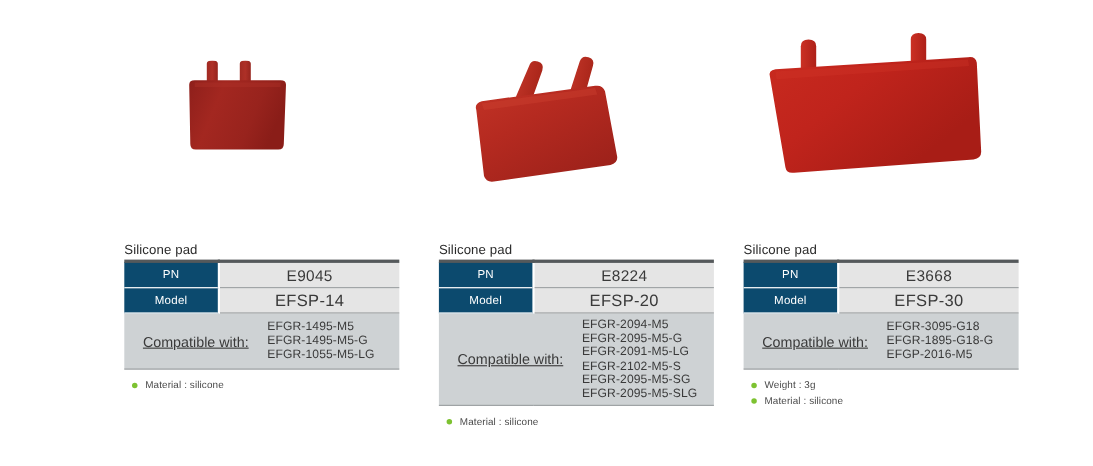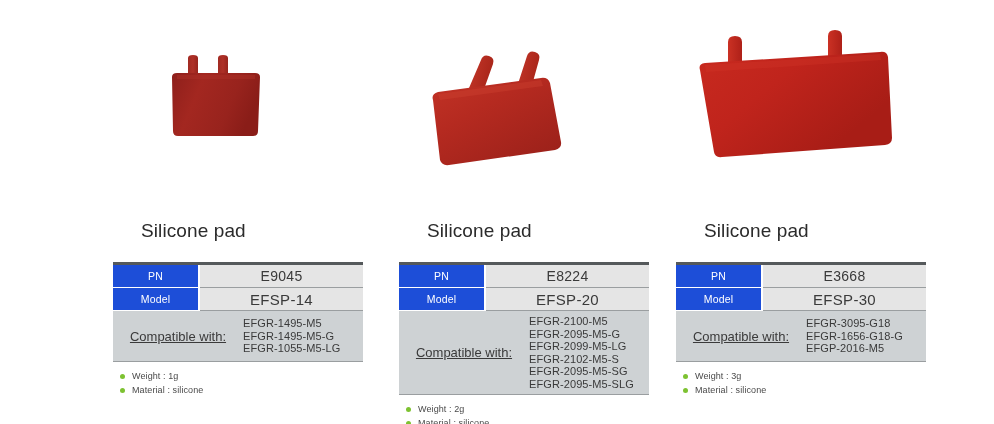--- a/index.html
+++ b/index.html
@@ -28,39 +28,38 @@
     position: relative;
     height: 220px;
   }
   .pad-svg { position: absolute; }
   .pad-1 { left: 56px;  top: 55px; }
   .pad-2 { left: 22px;  top: 48px; }
   .pad-3 { left: 18px;  top: 30px; }
 
   
   .block-title {
-    font-size: 19px;
+    font-size: 12px;
     color: #2b2b2b;
     letter-spacing: 0.1px;
-    padding-bottom: 20px;
+    padding-bottom: 2px;
     white-space: nowrap;
-    margin-left: 28px;
   }
   .spec-table {
     border-top: 3px solid #55595b;
     width: 250px;
     border-collapse: collapse;
     table-layout: fixed;
   }
   .spec-table td {
     padding: 0;
     vertical-align: middle;
   }
   .th-cell {
-    background: #1d4ed8;
+    background: #0c4a6e;
     color: #ffffff;
     font-size: 10.5px;
     text-align: center;
     width: 85px;
     height: 22px;
     border-bottom: 1px solid #ffffff;
     letter-spacing: 0.2px;
   }
   .val-cell {
     background: #e5e5e5;
@@ -175,24 +174,20 @@
               </div>
         </div>
       </td>
     </tr>
   </tbody>
     </table>
 
   <div class="bullets">
     <div class="bullet-row">
       <span class="bullet-dot"></span>
-      <span class="bullet-text">Weight : 1g</span>
-    </div>
-    <div class="bullet-row">
-      <span class="bullet-dot"></span>
       <span class="bullet-text">Material : silicone</span>
     </div>
   </div>
 </div>
 
 <div class="product-col col-2">
 
   <div class="photo-area">
     <svg class="pad-svg pad-2" width="160" height="130" viewBox="0 0 160 130">
       <defs>
@@ -223,38 +218,34 @@
     </tr>
     <tr>
       <td class="th-cell">Model</td>
       <td class="val-cell">EFSP-20</td>
     </tr>
     <tr class="compat-row">
       <td colspan="2">
         <div class="compat-inner">
           <div class="compat-label">Compatible with:</div>
           <div class="compat-list">
-                <div>EFGR-2100-M5</div>
+                <div>EFGR-2094-M5</div>
                 <div>EFGR-2095-M5-G</div>
-                <div>EFGR-2099-M5-LG</div>
+                <div>EFGR-2091-M5-LG</div>
                 <div>EFGR-2102-M5-S</div>
                 <div>EFGR-2095-M5-SG</div>
                 <div>EFGR-2095-M5-SLG</div>
               </div>
         </div>
       </td>
     </tr>
   </tbody>
     </table>
 
   <div class="bullets">
-    <div class="bullet-row">
-      <span class="bullet-dot"></span>
-      <span class="bullet-text">Weight : 2g</span>
-    </div>
     <div class="bullet-row">
       <span class="bullet-dot"></span>
       <span class="bullet-text">Material : silicone</span>
     </div>
   </div>
 </div>
 
 <div class="product-col col-3">
 
   <div class="photo-area">
@@ -288,21 +279,21 @@
     <tr>
       <td class="th-cell">Model</td>
       <td class="val-cell">EFSP-30</td>
     </tr>
     <tr class="compat-row">
       <td colspan="2">
         <div class="compat-inner">
           <div class="compat-label">Compatible with:</div>
           <div class="compat-list">
                 <div>EFGR-3095-G18</div>
-                <div>EFGR-1656-G18-G</div>
+                <div>EFGR-1895-G18-G</div>
                 <div>EFGP-2016-M5</div>
               </div>
         </div>
       </td>
     </tr>
   </tbody>
     </table>
 
   <div class="bullets">
     <div class="bullet-row">

